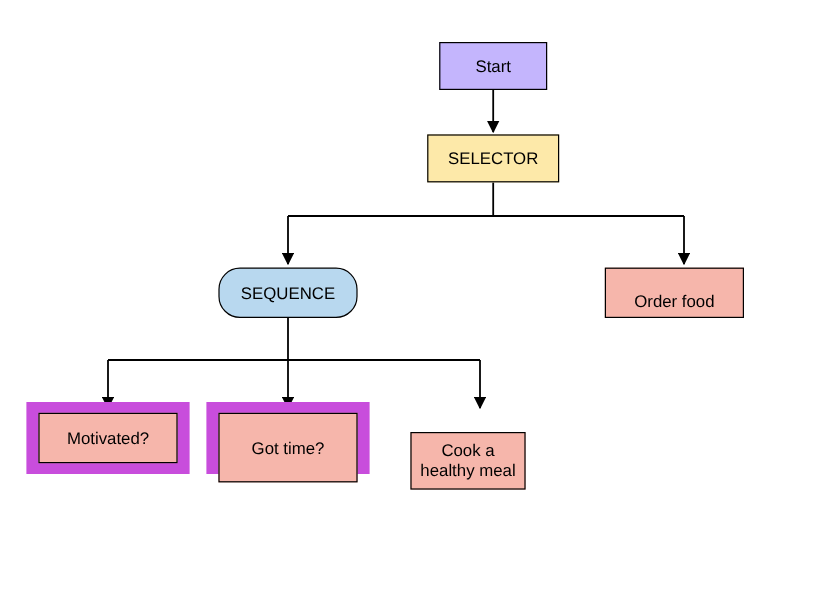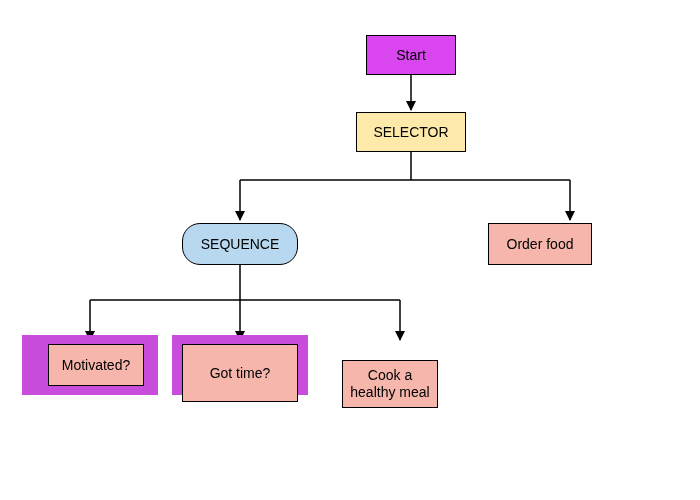--- a/index.html
+++ b/index.html
@@ -18,21 +18,21 @@
     position: absolute;
     border: 1.5px solid #000;
     display: flex;
     align-items: center;
     justify-content: center;
     text-align: center;
     box-sizing: border-box;
     padding: 4px 6px;
     line-height: 1.2;
   }
-  .white  { background: #d946ef; }
+  .white  { background: #c4b5fd; }
   .yellow { background: #fde9a9; }
   .blue   { background: #b8d8ef; }
   .salmon { background: #f6b6ab; }
   .highlight {
     position: absolute;
     background: #c84ddc;
     box-sizing: border-box;
   }
   svg.edges {
     position: absolute;
@@ -72,28 +72,28 @@
 </div>
 
 <div class="node yellow" style="left:356px; top:112px; width:110px; height:40px;">
   <span>SELECTOR</span>
 </div>
 
 <div class="node blue" style="left:182px; top:223px; width:116px; height:42px;border-radius:18px;">
   <span>SEQUENCE</span>
 </div>
 
-<div class="node salmon" style="left:488px; top:223px; width:104px; height:42px;">
+<div class="node salmon" style="left:504px; top:223px; width:116px; height:42px;align-items:flex-end;">
   <span>Order food</span>
 </div>
 
 <div class="highlight" style="left:22px; top:335px; width:136px; height:60px;"></div>
 <div class="highlight" style="left:172px; top:335px; width:136px; height:60px;"></div>
 
-<div class="node salmon" style="left:48px; top:344px; width:96px; height:42px;">
+<div class="node salmon" style="left:32px; top:344px; width:116px; height:42px;">
   <span>Motivated?</span>
 </div>
 
 <div class="node salmon" style="left:182px; top:344px; width:116px; height:58px;">
   <span>Got time?</span>
 </div>
 
 <div class="node salmon" style="left:342px; top:360px; width:96px; height:48px;">
   <span style="white-space:pre-line;">Cook a
 healthy meal</span>

